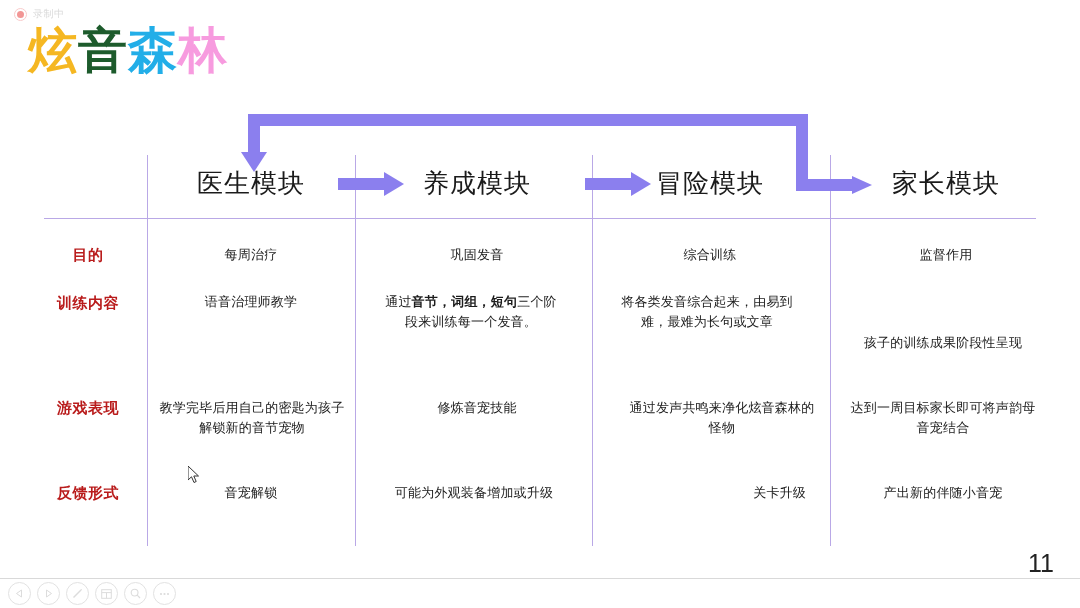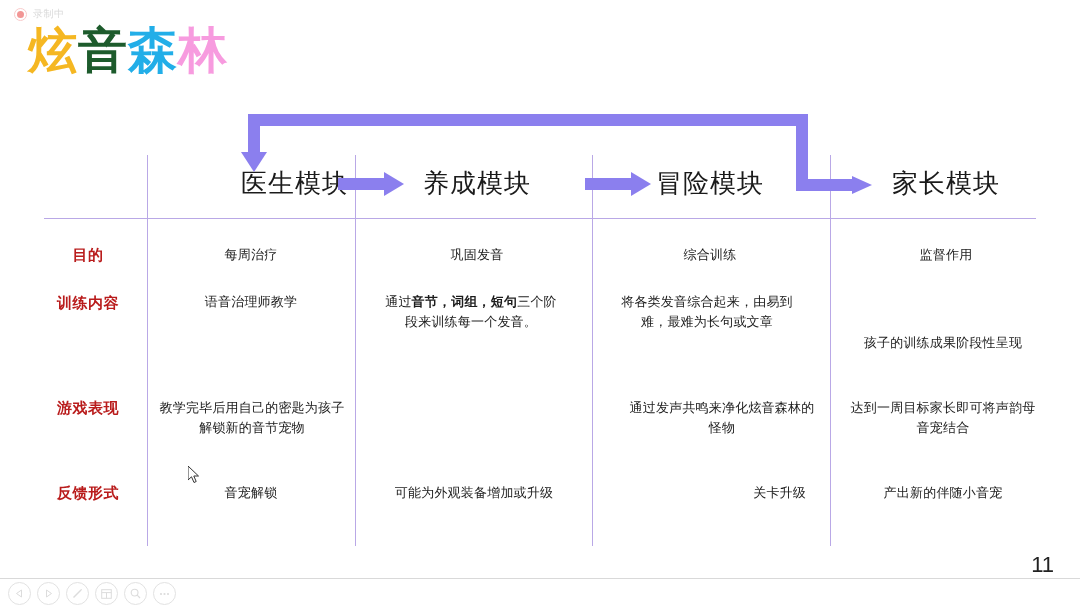--- a/index.html
+++ b/index.html
@@ -139,21 +139,21 @@
     top: 466px;
     width: 12px;
     height: 18px;
   }
 
   
   .slide-no {
     position: absolute;
     right: 26px;
     bottom: 30px;
-    font-size: 22px;
+    font-size: 25px;
     color: #222222;
   }
 
   
   .toolbar {
     position: absolute;
     left: 0;
     bottom: 0;
     width: 1080px;
     height: 30px;
@@ -189,21 +189,21 @@
   </div>
 
   <div class="deck-title" id="deck-title"><span style="color: rgb(245, 183, 34);">炫</span><span style="color: rgb(29, 91, 44);">音</span><span style="color: rgb(34, 174, 232);">森</span><span style="color: rgb(247, 155, 223);">林</span></div>
 
   <div class="hline"></div>
   <div class="vline" style="left:147px"></div>
   <div class="vline" style="left:355px"></div>
   <div class="vline" style="left:592px"></div>
   <div class="vline" style="left:830px"></div>
 
-  <div class="module-head" style="left:147px; width:208px;padding-left:44px;">医生模块</div>
+  <div class="module-head" style="left:147px; width:208px;">医生模块</div>
   <div class="module-head" style="left:373px; width:208px;">养成模块</div>
   <div class="module-head" style="left:606px; width:208px;">冒险模块</div>
   <div class="module-head" style="left:842px; width:208px;">家长模块</div>
 
   <svg class="arrow-svg" viewBox="0 0 1080 608">
 
     <g fill="#8B7FEE">
 
       <rect x="248" y="114" width="560" height="12"></rect>
 
@@ -238,20 +238,21 @@
   <div class="cell" style="left:381px; width:192px; top:245px;">巩固发音</div>
   <div class="cell" style="left:614px; width:192px; top:245px;">综合训练</div>
   <div class="cell" style="left:850px; width:192px; top:245px;">监督作用</div>
 
   <div class="cell" style="left:155px; width:192px; top:292px;">语音治理师教学</div>
   <div class="cell" style="left:381px; width:180px; top:292px;">通过<b>音节，词组，短句</b>三个阶段来训练每一个发音。</div>
   <div class="cell" style="left:614px; width:186px; top:292px;">将各类发音综合起来，由易到难，最难为长句或文章</div>
   <div class="cell" style="left:850px; width:186px; top:292px;margin-top:41px;">孩子的训练成果阶段性呈现</div>
 
   <div class="cell" style="left:159px; width:186px; top:398px;">教学完毕后用自己的密匙为孩子解锁新的音节宠物</div>
+  <div class="cell" style="left:381px; width:192px; top:398px;">修炼音宠技能</div>
   <div class="cell" style="left:614px; width:190px; top:398px;margin-left:13px;">通过发声共鸣来净化炫音森林的怪物</div>
   <div class="cell" style="left:850px; width:186px; top:398px;">达到一周目标家长即可将声韵母音宠结合</div>
 
   <div class="cell" style="left:155px; width:192px; top:483px;">音宠解锁</div>
   <div class="cell" style="left:381px; width:186px; top:483px;">可能为外观装备增加或升级</div>
   <div class="cell" style="left:614px; width:192px; top:483px;text-align:right;">关卡升级</div>
   <div class="cell" style="left:850px; width:186px; top:483px;">产出新的伴随小音宠</div>
 
   <svg class="cursor" viewBox="0 0 12 18">
     <polygon points="0,0 0,14 3.5,10.8 6,16.5 8.2,15.5 5.8,10 10.5,10" fill="#ffffff" stroke="#333333" stroke-width="1"></polygon>

